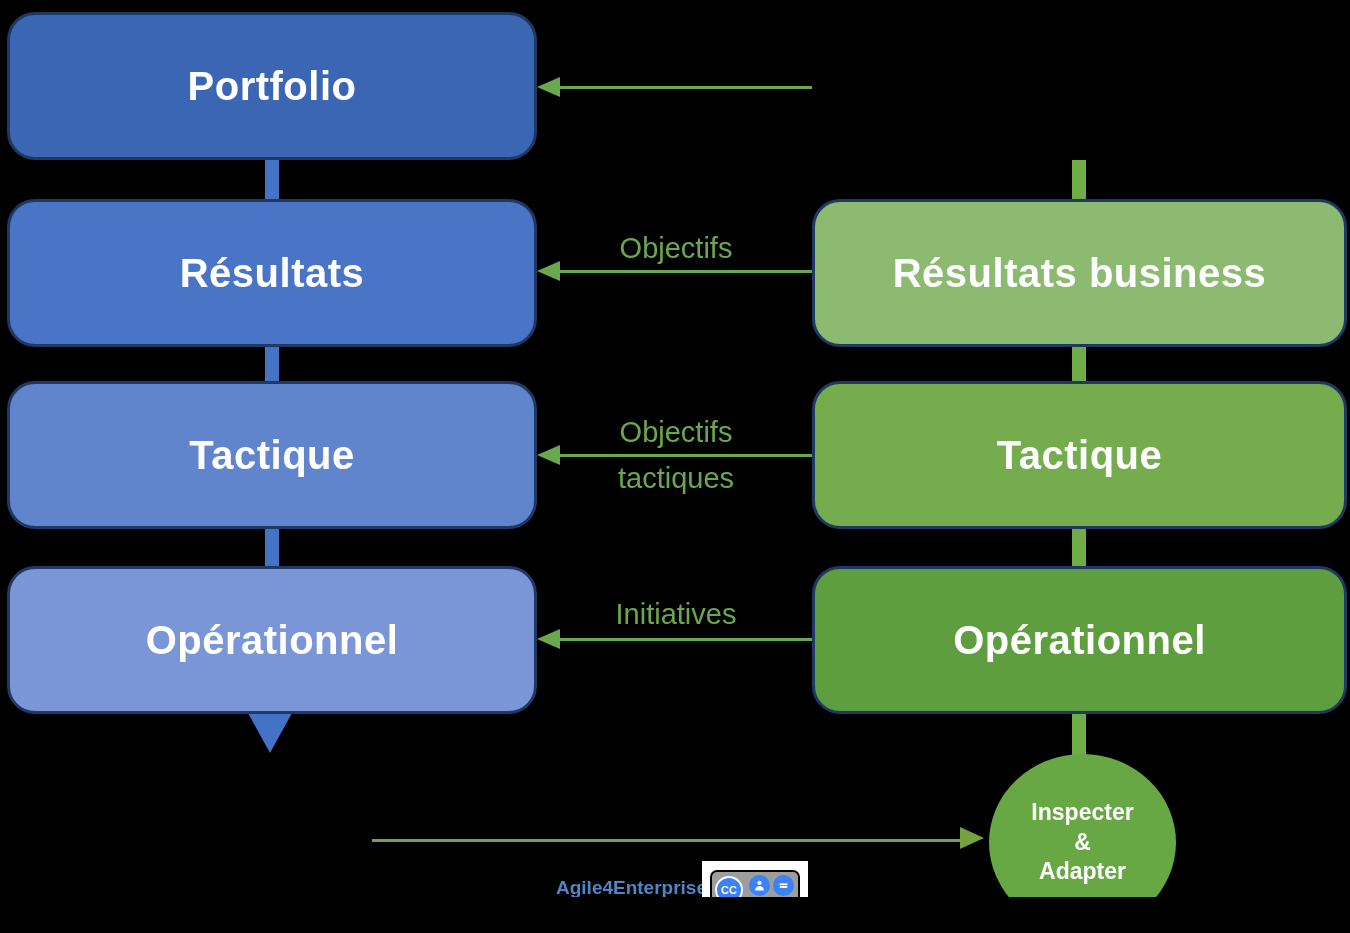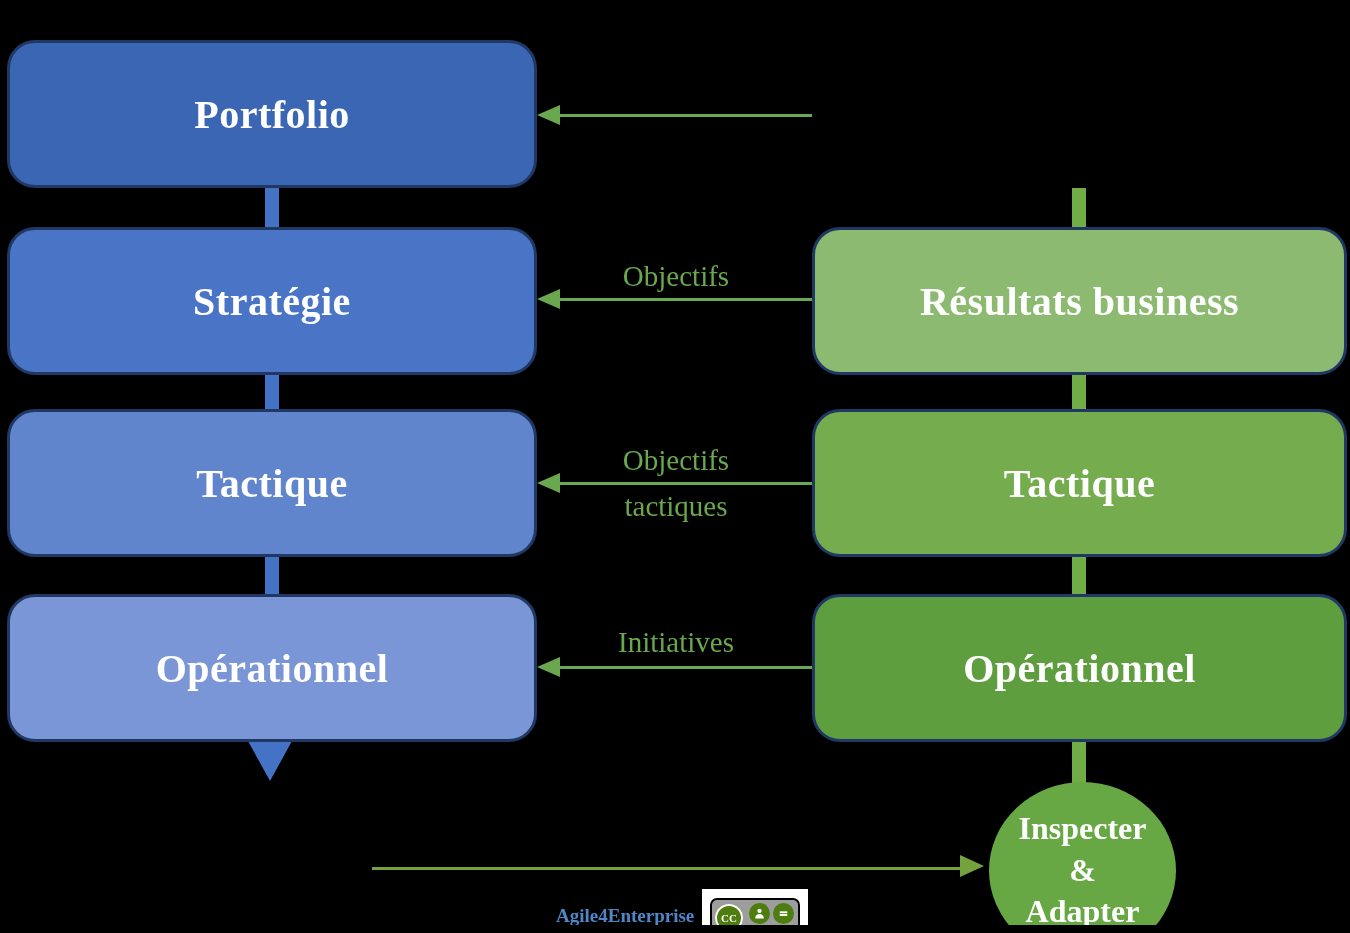--- a/index.html
+++ b/index.html
@@ -1,19 +1,18 @@
 <!DOCTYPE html>
 <html style="--border-color: #1f3864; --left-connector: #4472c4; --right-connector: #70ad47; --label-green: #6aa84f; --arrow-green: #6aa84f; --bottom-arrow-green: #74a23f; --credit-blue: #4e86c6; --background: #000000;"><head>
 <meta charset="utf-8">
 <style>
   html,body{margin:0;padding:0;background:#000;}
   .stage{
     position:relative;width:1350px;height:897px;background:#000;overflow:hidden;
-    font-family:Liberation Serif, serif;
-    margin-top:28px;
+    font-family:Liberation Sans, sans-serif;
   }
   .box{
     position:absolute;width:530px;height:148px;border-radius:28px;
     border:3px solid var(--border-color);box-sizing:border-box;
     display:flex;align-items:center;justify-content:center;
     color:#fff;font-size:40px;font-weight:bold;letter-spacing:.5px;
   }
   .box.right{width:535px;}
   .vconn{position:absolute;width:14px;}
   .vconn.blue{background:var(--left-connector);}
@@ -22,21 +21,21 @@
     position:absolute;width:0;height:0;
     border-left:22px solid transparent;border-right:22px solid transparent;
     border-top:40px solid var(--left-connector);
   }
   .circle{
     position:absolute;border-radius:50%;
     display:flex;align-items:center;justify-content:center;text-align:center;
     color:#fff;font-weight:bold;
   }
   .circle.blue{font-size:30px;}
-  .circle.green{font-size:32px;line-height:1.3;}
+  .circle.green{font-size:23px;line-height:1.3;}
   .flow-label{
     position:absolute;left:540px;width:272px;text-align:center;
     color:var(--label-green);font-size:29px;line-height:1.15;
   }
   .shaft{position:absolute;height:3px;background:var(--arrow-green);}
   .head-left{
     position:absolute;width:0;height:0;
     border-top:10px solid transparent;border-bottom:10px solid transparent;
     border-right:23px solid var(--arrow-green);
   }
@@ -52,21 +51,21 @@
   }
   .cc-badge{
     position:absolute;left:702px;top:861px;width:106px;height:57px;background:#fff;
     display:flex;align-items:center;justify-content:center;
   }
   .cc-inner{
     position:relative;width:90px;height:40px;background:#9d9d9d;
     border:2px solid #000;border-radius:7px;box-sizing:border-box;
   }
   .cc-circle{
-    position:absolute;background:#4d7c0f;border-radius:50%;
+    position:absolute;background:#3b82f6;border-radius:50%;
     display:flex;align-items:center;justify-content:center;
   }
   .cc-logo{left:3px;top:4px;width:28px;height:28px;color:#fff;font-size:11px;font-weight:bold;
     box-shadow:inset 0 0 0 2px #fff;}
   .cc-by{left:37px;top:3px;width:21px;height:21px;}
   .cc-nd{left:61px;top:3px;width:21px;height:21px;}
   .cc-sub{
     position:absolute;top:25px;width:21px;text-align:center;
     color:#000;font-size:7px;font-weight:bold;letter-spacing:.5px;
   }
@@ -85,21 +84,21 @@
 
   <div class="vconn green" style="left:1072px;top:160px;height:41px;"></div>
   <div class="vconn green" style="left:1072px;top:345px;height:38px;"></div>
   <div class="vconn green" style="left:1072px;top:527px;height:41px;"></div>
   <div class="vconn green" style="left:1072px;top:713px;height:55px;"></div>
 
   <div class="box" style="left: 7px; top: 12px; background-color: rgb(58, 102, 179);">
     <span>Portfolio</span>
   </div>
   <div class="box" style="left: 7px; top: 199px; background-color: rgb(74, 116, 198);">
-    <span>Stratégie</span>
+    <span>Résultats</span>
   </div>
   <div class="box" style="left: 7px; top: 381px; background-color: rgb(97, 133, 205);">
     <span>Tactique</span>
   </div>
   <div class="box" style="left: 7px; top: 566px; background-color: rgb(123, 150, 214);">
     <span>Opérationnel</span>
   </div>
 
   <div class="box right" style="left: 812px; top: 199px; background-color: rgb(140, 186, 112);">
     <span>Résultats business</span>

